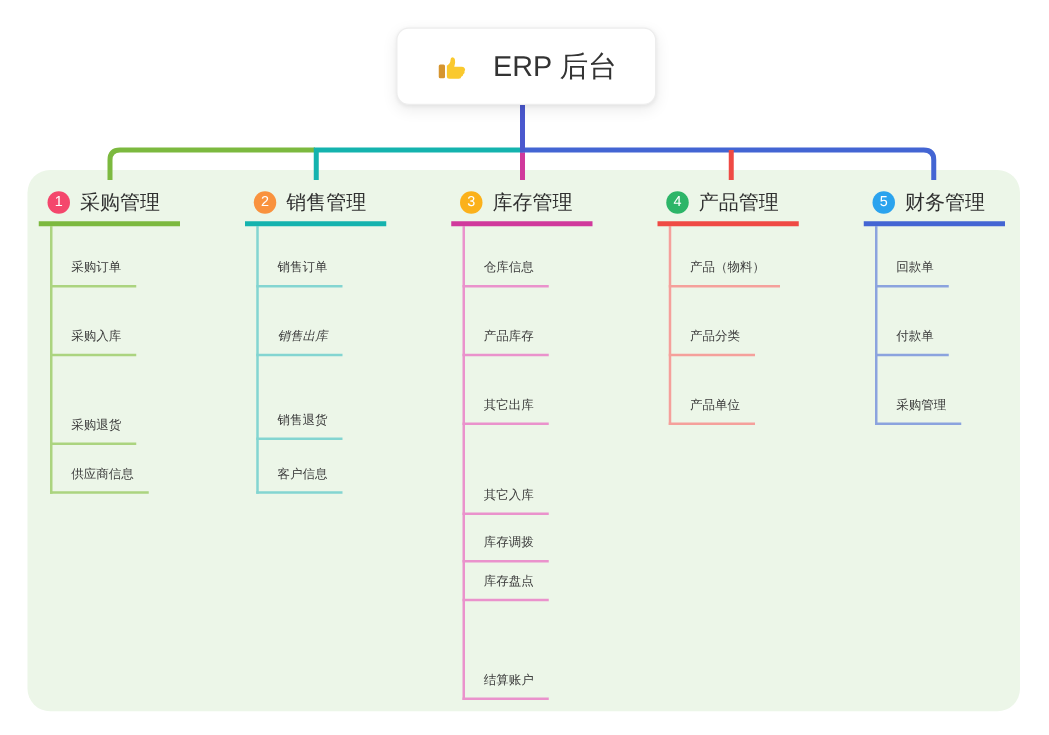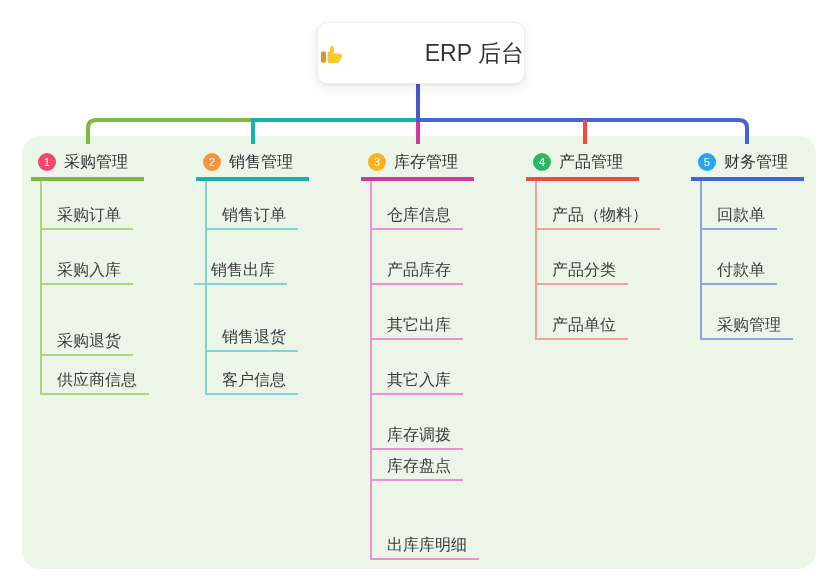--- a/index.html
+++ b/index.html
@@ -2,27 +2,27 @@
 <html><head>
 <meta charset="utf-8">
 <style>
   html,body{margin:0;padding:0;background:#ffffff;}
   body{font-family:"Liberation Sans","DejaVu Sans",sans-serif;}
   #canvas{position:relative;width:839px;height:588px;background:#ffffff;overflow:hidden;}
   #bg-panel{position:absolute;left:22px;top:136px;width:794px;height:433px;background:#ecf6e8;border-radius:18px;}
   #connectors{position:absolute;left:0;top:0;width:839px;height:588px;pointer-events:none;}
   #root-node{position:absolute;left:317px;top:22px;width:206px;height:60px;background:#ffffff;
     border:1px solid #ededed;border-radius:10px;box-shadow:0 4px 12px rgba(0,0,0,.08),0 1px 3px rgba(0,0,0,.05);
-    display:flex;align-items:center;justify-content:space-between;gap:20px;font-size:23px;color:#333;z-index:3;}
+    display:flex;align-items:center;justify-content:center;gap:20px;font-size:23px;color:#333;z-index:3;}
   .branch-title{position:absolute;height:34px;width:113px;box-sizing:border-box;display:flex;align-items:center;
     gap:8px;padding-left:7px;font-size:16px;color:#303030;z-index:2;}
   .badge{width:18px;height:18px;border-radius:50%;color:#fff;font-size:11.5px;display:flex;align-items:center;
     justify-content:center;flex:0 0 18px;line-height:18px;}
   .vline{position:absolute;width:2px;z-index:1;}
-  .child-node{position:absolute;height:26px;line-height:26px;font-size:16px;color:#3b3b3b;
+  .child-node{position:absolute;height:26px;line-height:26px;font-size:10px;color:#3b3b3b;
     padding:0 12px 0 17px;white-space:nowrap;z-index:2;}
 </style>
 </head>
 <body>
 
 <div id="canvas">
   <div id="bg-panel" style="background: rgb(236, 246, 232);"></div>
 
   <svg id="connectors" xmlns="http://www.w3.org/2000/svg">
       <path d="M252,120 H96 Q88,120 88,128 V144" stroke="#7cb93f" stroke-width="4" fill="none"></path>
@@ -50,35 +50,35 @@
       <div class="child-node" style="left: 40px; top: 202px; border-bottom: 2px solid rgb(171, 212, 127);">采购订单</div>
       <div class="child-node" style="left: 40px; top: 257px; border-bottom: 2px solid rgb(171, 212, 127);">采购入库</div>
       <div class="child-node" style="left: 40px; top: 328px; border-bottom: 2px solid rgb(171, 212, 127);">采购退货</div>
       <div class="child-node" style="left: 40px; top: 367px; border-bottom: 2px solid rgb(171, 212, 127);">供应商信息</div>
       <div class="branch-title" style="left: 196px; top: 147px; border-bottom: 4px solid rgb(20, 179, 174);">
         <span class="badge" style="background: rgb(249, 146, 62);">2</span>
         <span>销售管理</span>
       </div>
       <div class="vline" style="left: 205px; top: 181px; height: 214px; background: rgb(131, 213, 209);"></div>
       <div class="child-node" style="left: 205px; top: 202px; border-bottom: 2px solid rgb(131, 213, 209);">销售订单</div>
-      <div class="child-node" style="left: 194px; top: 257px; border-bottom: 2px solid rgb(131, 213, 209);">销售出库</div>
+      <div class="child-node" style="left: 205px; top: 257px; border-bottom: 2px solid rgb(131, 213, 209); font-style: italic;">销售出库</div>
       <div class="child-node" style="left: 205px; top: 324px; border-bottom: 2px solid rgb(131, 213, 209); text-align: right;">销售退货</div>
       <div class="child-node" style="left: 205px; top: 367px; border-bottom: 2px solid rgb(131, 213, 209);">客户信息</div>
       <div class="branch-title" style="left: 361px; top: 147px; border-bottom: 4px solid rgb(208, 57, 156);">
         <span class="badge" style="background: rgb(251, 177, 27);">3</span>
         <span>库存管理</span>
       </div>
       <div class="vline" style="left: 370px; top: 181px; height: 379px; background: rgb(234, 146, 204);"></div>
       <div class="child-node" style="left: 370px; top: 202px; border-bottom: 2px solid rgb(234, 146, 204);">仓库信息</div>
       <div class="child-node" style="left: 370px; top: 257px; border-bottom: 2px solid rgb(234, 146, 204);">产品库存</div>
       <div class="child-node" style="left: 370px; top: 312px; border-bottom: 2px solid rgb(234, 146, 204);">其它出库</div>
-      <div class="child-node" style="left: 370px; top: 367px; border-bottom: 2px solid rgb(234, 146, 204);">其它入库</div>
+      <div class="child-node" style="left: 370px; top: 384px; border-bottom: 2px solid rgb(234, 146, 204);">其它入库</div>
       <div class="child-node" style="left: 370px; top: 422px; border-bottom: 2px solid rgb(234, 146, 204);">库存调拨</div>
       <div class="child-node" style="left: 370px; top: 453px; border-bottom: 2px solid rgb(234, 146, 204);">库存盘点</div>
-      <div class="child-node" style="left: 370px; top: 532px; border-bottom: 2px solid rgb(234, 146, 204);">出库库明细</div>
+      <div class="child-node" style="left: 370px; top: 532px; border-bottom: 2px solid rgb(234, 146, 204);">结算账户</div>
       <div class="branch-title" style="left: 526px; top: 147px; border-bottom: 4px solid rgb(239, 74, 68);">
         <span class="badge" style="background: rgb(45, 181, 104);">4</span>
         <span>产品管理</span>
       </div>
       <div class="vline" style="left: 535px; top: 181px; height: 159px; background: rgb(245, 160, 155);"></div>
       <div class="child-node" style="left: 535px; top: 202px; border-bottom: 2px solid rgb(245, 160, 155);">产品（物料）</div>
       <div class="child-node" style="left: 535px; top: 257px; border-bottom: 2px solid rgb(245, 160, 155);">产品分类</div>
       <div class="child-node" style="left: 535px; top: 312px; border-bottom: 2px solid rgb(245, 160, 155);">产品单位</div>
       <div class="branch-title" style="left: 691px; top: 147px; border-bottom: 4px solid rgb(67, 101, 211);">
         <span class="badge" style="background: rgb(43, 163, 238);">5</span>

